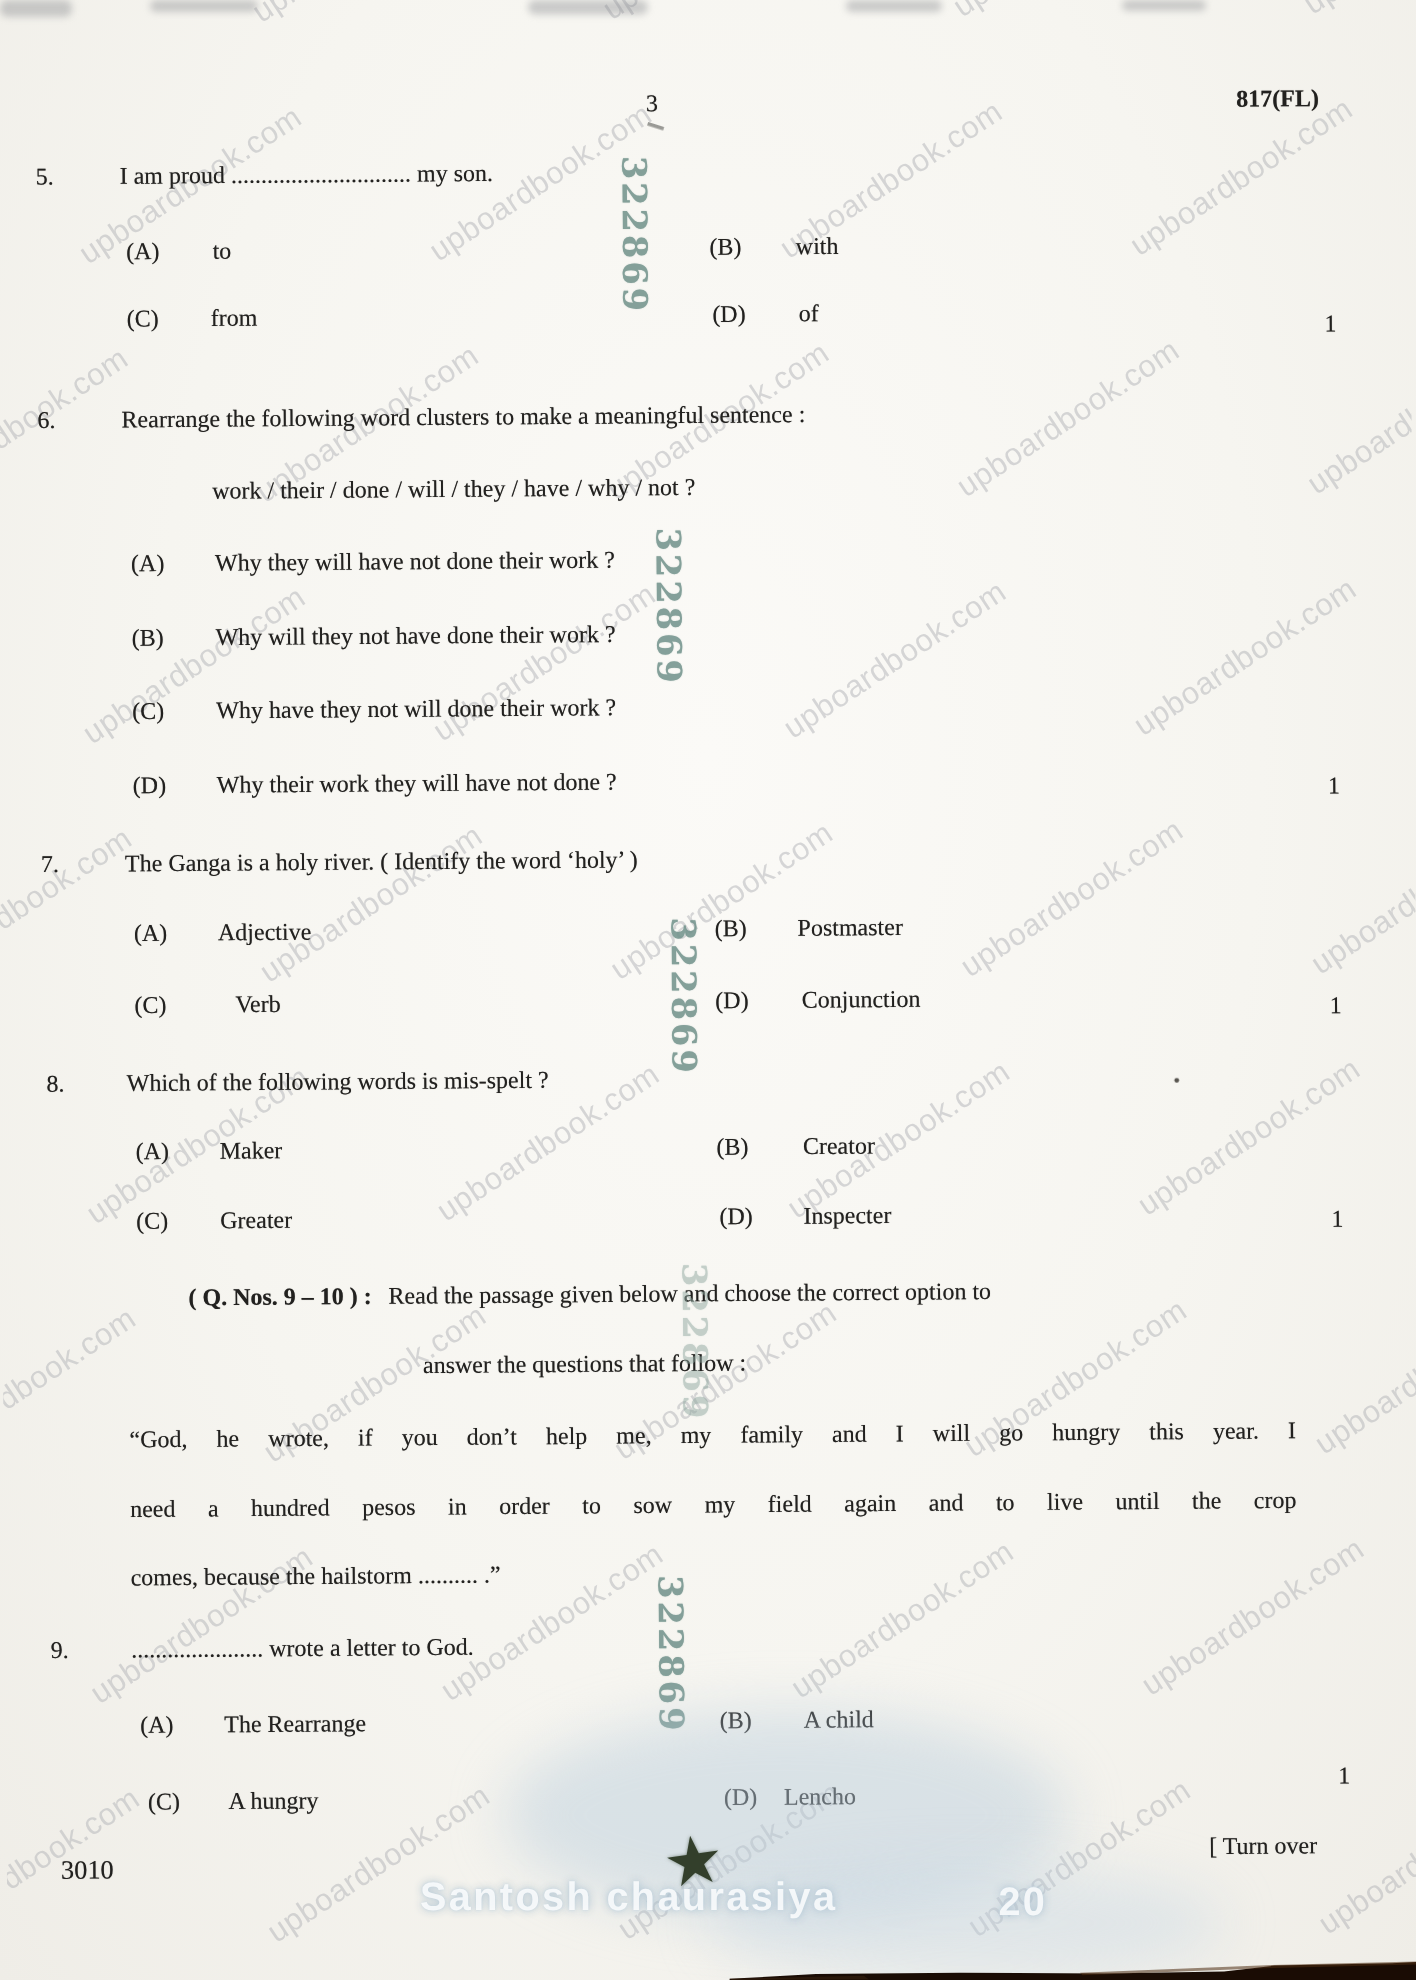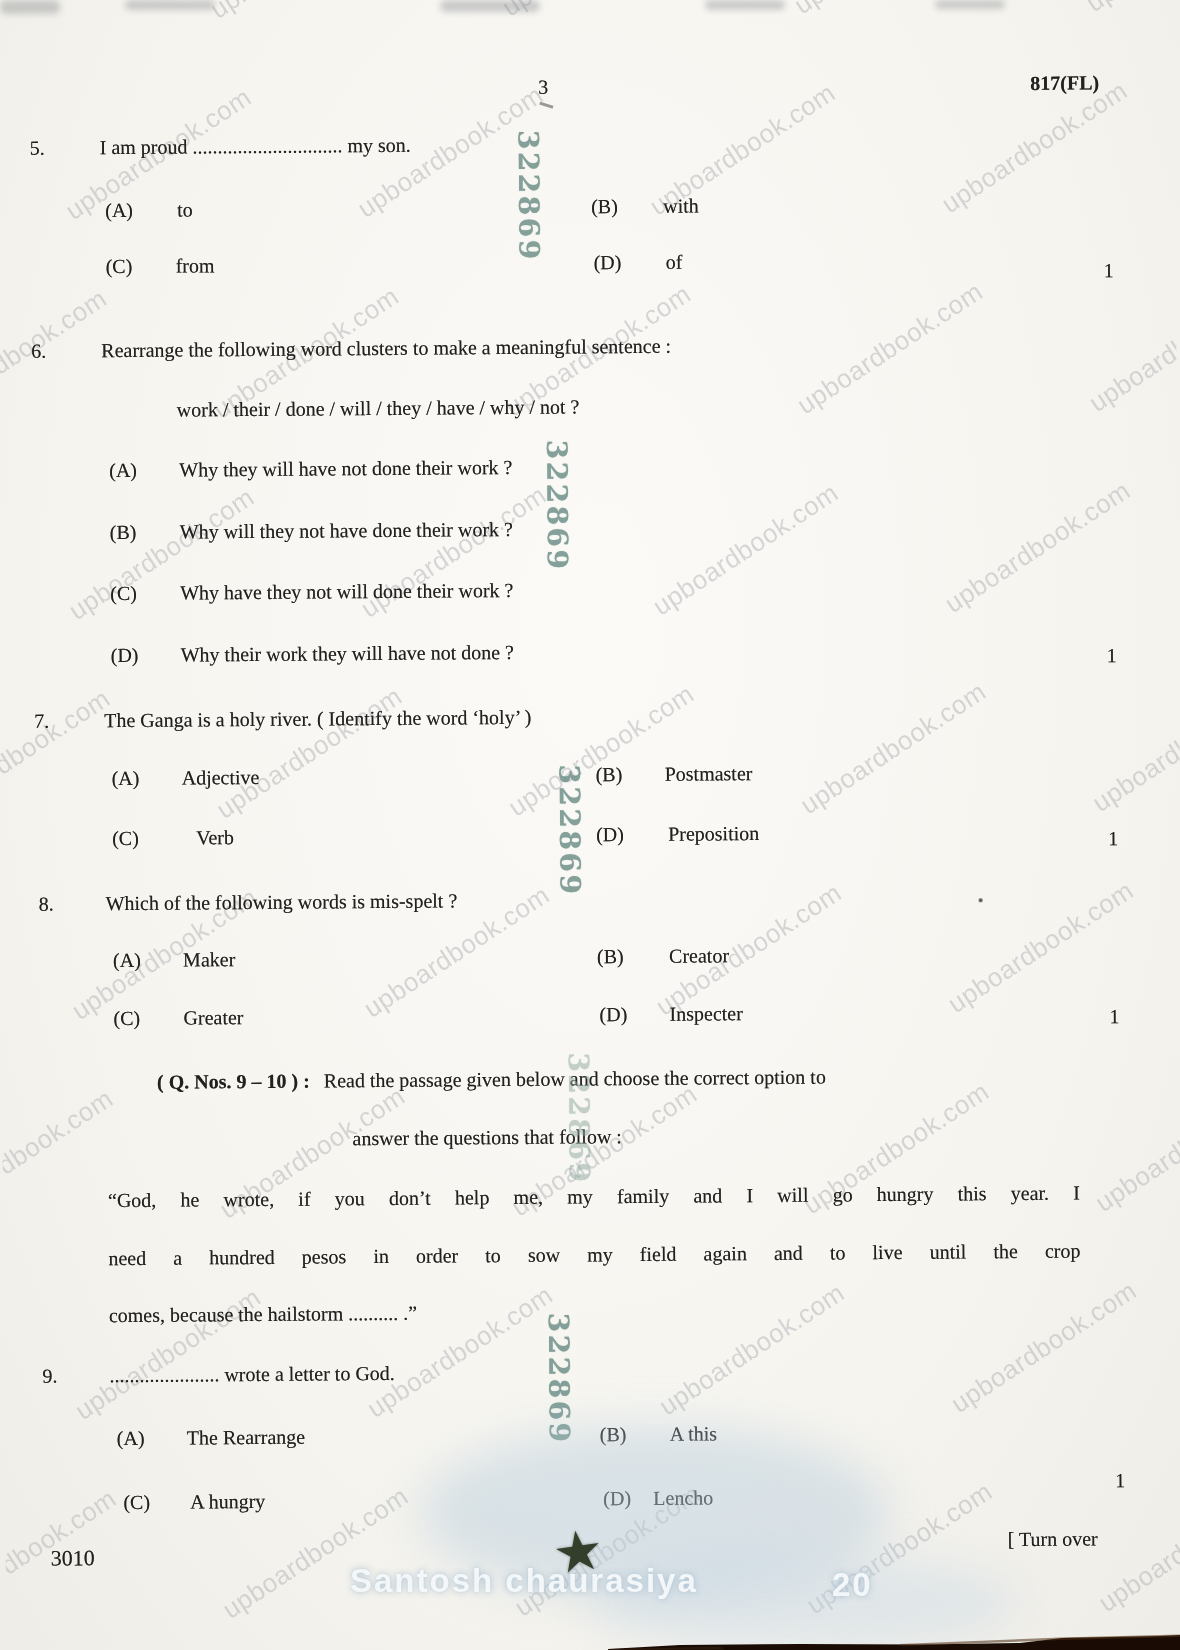--- a/index.html
+++ b/index.html
@@ -140,21 +140,21 @@
     <div class="row" style="top:768px">
       <span class="abs ink" style="left:112px">(A)</span>
       <span class="abs ink" style="left:182px">Adjective</span>
       <span class="abs ink" style="left:596px">(B)</span>
       <span class="abs ink" style="left:665px">Postmaster</span>
     </div>
     <div class="row" style="top:828px">
       <span class="abs ink" style="left:112px">(C)</span>
       <span class="abs ink" style="left:196px">Verb</span>
       <span class="abs ink" style="left:596px">(D)</span>
-      <span class="abs ink" style="left:668px">Preposition</span>
+      <span class="abs ink" style="left:668px">Conjunction</span>
       <span class="abs ink" style="left:1108px;top:8px">1</span>
     </div>
 
     <div class="row" style="top:893px">
       <span class="abs ink" style="left:38px">8.</span>
       <span class="abs ink" style="left:105px">Which of the following words is mis-spelt ?</span>
     </div>
     <div class="row" style="top:950px">
       <span class="abs ink" style="left:112px">(A)</span>
       <span class="abs ink" style="left:182px">Maker</span>
@@ -186,21 +186,21 @@
     </div>
 
     <div class="row" style="top:1365px">
       <span class="abs ink" style="left:38px">9.</span>
       <span class="abs ink" style="left:105px">...................... wrote a letter to God.</span>
     </div>
     <div class="row" style="top:1428px">
       <span class="abs ink" style="left:112px">(A)</span>
       <span class="abs ink" style="left:182px">The Rearrange</span>
       <span class="abs ink" style="left:595px">(B)</span>
-      <span class="abs ink" style="left:665px">A this</span>
+      <span class="abs ink" style="left:665px">A child</span>
     </div>
     <div class="row" style="top:1492px">
       <span class="abs ink" style="left:118px">(C)</span>
       <span class="abs ink" style="left:185px">A hungry</span>
       <span class="abs ink" style="left:598px">(D)</span>
       <span class="abs ink" style="left:648px">Lencho</span>
       <span class="abs ink" style="left:1110px;top:-14px">1</span>
     </div>
 
     <span class="abs ink" style="left:45px;top:1546px;font-size:22px">3010</span>

